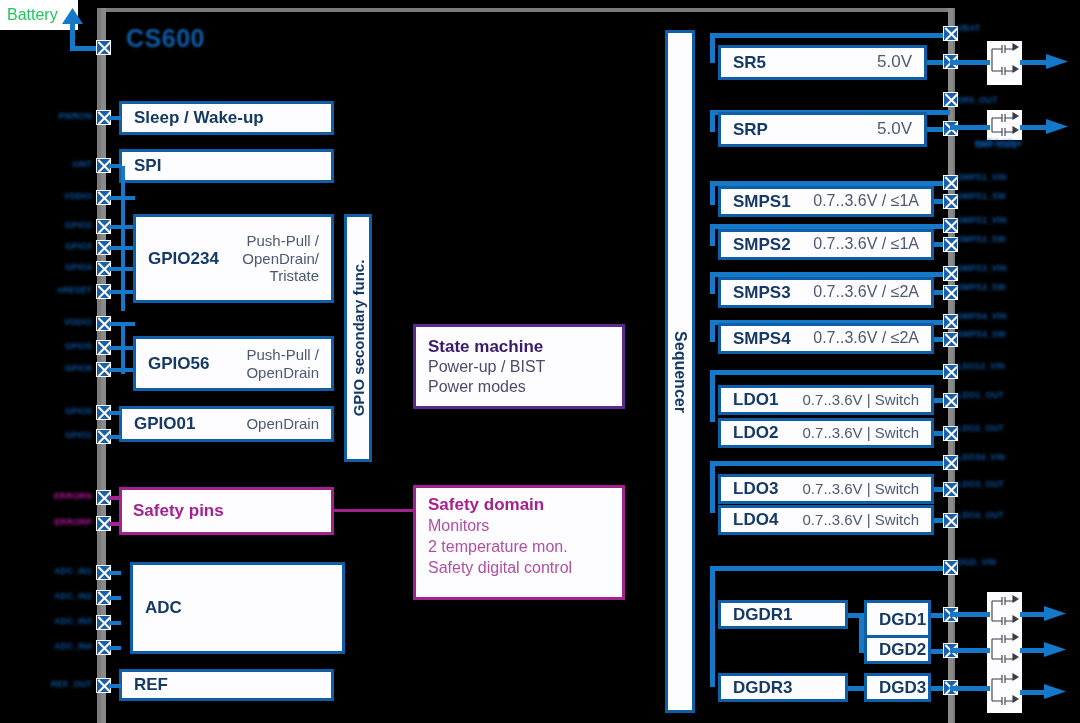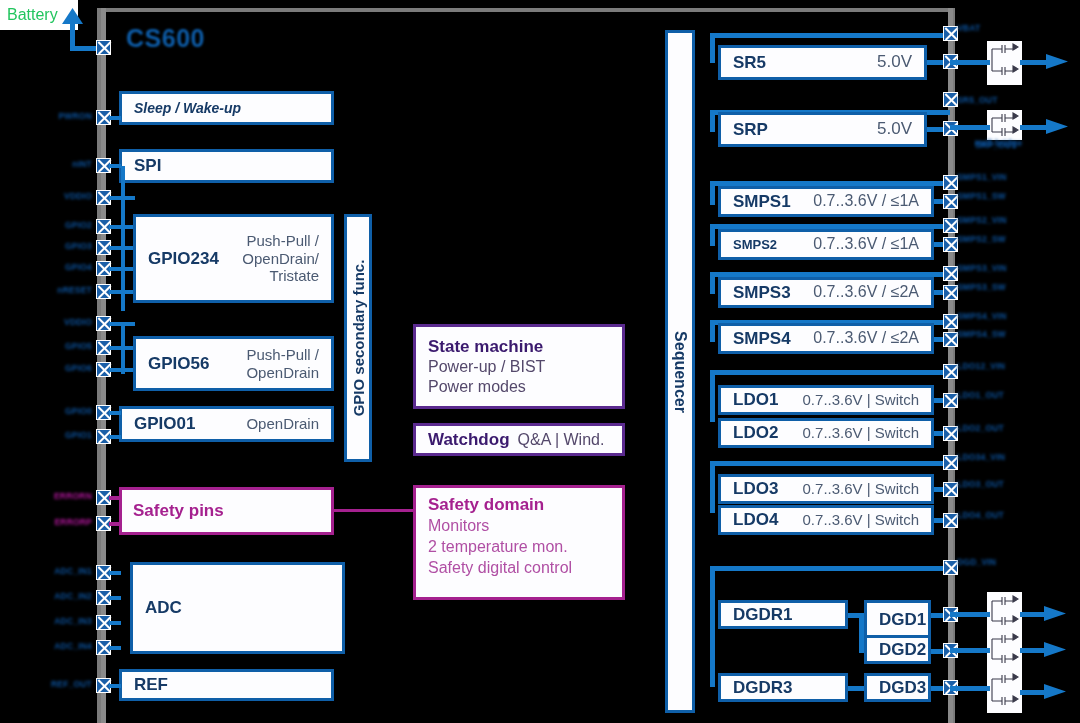--- a/index.html
+++ b/index.html
@@ -126,21 +126,21 @@
 
   <div class="battery-cap"></div>
   <div class="battery-lbl">Battery</div>
   <div class="w wh" style="left:70px;top:46px;width:35px;"></div>
   <div class="w wv" style="left:70px;top:22px;height:26px;"></div>
   <svg class="arw" style="left:62px;top:8px;" width="21" height="18">
     <polygon points="10.5,0 21,16 0,16" fill="#1578c8"></polygon>
   </svg>
   <div class="pin" style="left:96px;top:40px;"></div>
 
-  <div class="blk" style="left:119px;top:91px;width:215px;height:34px;font-size:14px;font-style:italic;">
+  <div class="blk" style="left:119px;top:101px;width:215px;height:34px;font-size:17px;">
     <span class="name">Sleep / Wake-up</span>
   </div>
 
   <div class="blk" style="left:119px;top:149px;width:215px;height:34px;font-size:17px;">
     <span class="name">SPI</span>
   </div>
 
   <div class="blk" style="left:133px;top:214px;width:201px;height:89px;font-size:15px;">
     <span class="name" style="font-size:17px;">GPIO234</span>
     <span class="desc lbl-r" style="white-space:pre-line;">Push-Pull /
@@ -175,24 +175,20 @@
     <span>GPIO secondary func.</span>
   </div>
 
 
   <div class="blk purp stack" style="left:413px;top:324px;width:212px;height:85px;padding-top:9px;padding-left:12px;font-size:16px;line-height:1.25;">
     <span class="name" style="font-size:17px;">State machine</span>
     <span class="desc" style="white-space:pre-line;">Power-up / BIST
 Power modes</span>
   </div>
 
-  <div class="blk purp" style="left:413px;top:423px;width:212px;height:33px;font-size:16px;">
-    <span class="name" style="font-size:17px;">Watchdog</span>
-    <span class="desc" style="margin-left:8px;">Q&amp;A | Wind.</span>
-  </div>
 
   <div class="blk mag stack" style="left:413px;top:485px;width:212px;height:115px;padding-top:6px;padding-left:12px;font-size:16px;line-height:1.3;">
     <span class="name" style="font-size:17px;">Safety domain</span>
     <span class="desc" style="white-space:pre-line;">Monitors
 2 temperature mon.
 Safety digital control</span>
   </div>
 
   <div class="w wh w-mag" style="left:334px;top:509px;width:79px;height:3px;"></div>
 
@@ -220,21 +216,21 @@
   <div class="w wv" style="left:710px;top:181px;height:24px;"></div>
   <div class="blk" style="left:718px;top:186px;width:216px;height:31px;font-size:16px;">
     <span class="name" style="font-size:17px;">SMPS1</span>
     <span class="desc lbl-r">0.7..3.6V / ≤1A</span>
   </div>
   <div class="w wh" style="left:934px;top:199px;width:17px;"></div>
 
   <div class="w wh" style="left:710px;top:224px;width:240px;"></div>
   <div class="w wv" style="left:710px;top:224px;height:22px;"></div>
   <div class="blk" style="left:718px;top:229px;width:216px;height:31px;font-size:16px;">
-    <span class="name" style="font-size:13px;">SMPS2</span>
+    <span class="name" style="font-size:17px;">SMPS2</span>
     <span class="desc lbl-r">0.7..3.6V / ≤1A</span>
   </div>
   <div class="w wh" style="left:934px;top:242px;width:17px;"></div>
 
   <div class="w wh" style="left:710px;top:272px;width:240px;"></div>
   <div class="w wv" style="left:710px;top:272px;height:22px;"></div>
   <div class="blk" style="left:718px;top:277px;width:216px;height:31px;font-size:16px;">
     <span class="name" style="font-size:17px;">SMPS3</span>
     <span class="desc lbl-r">0.7..3.6V / ≤2A</span>
   </div>

